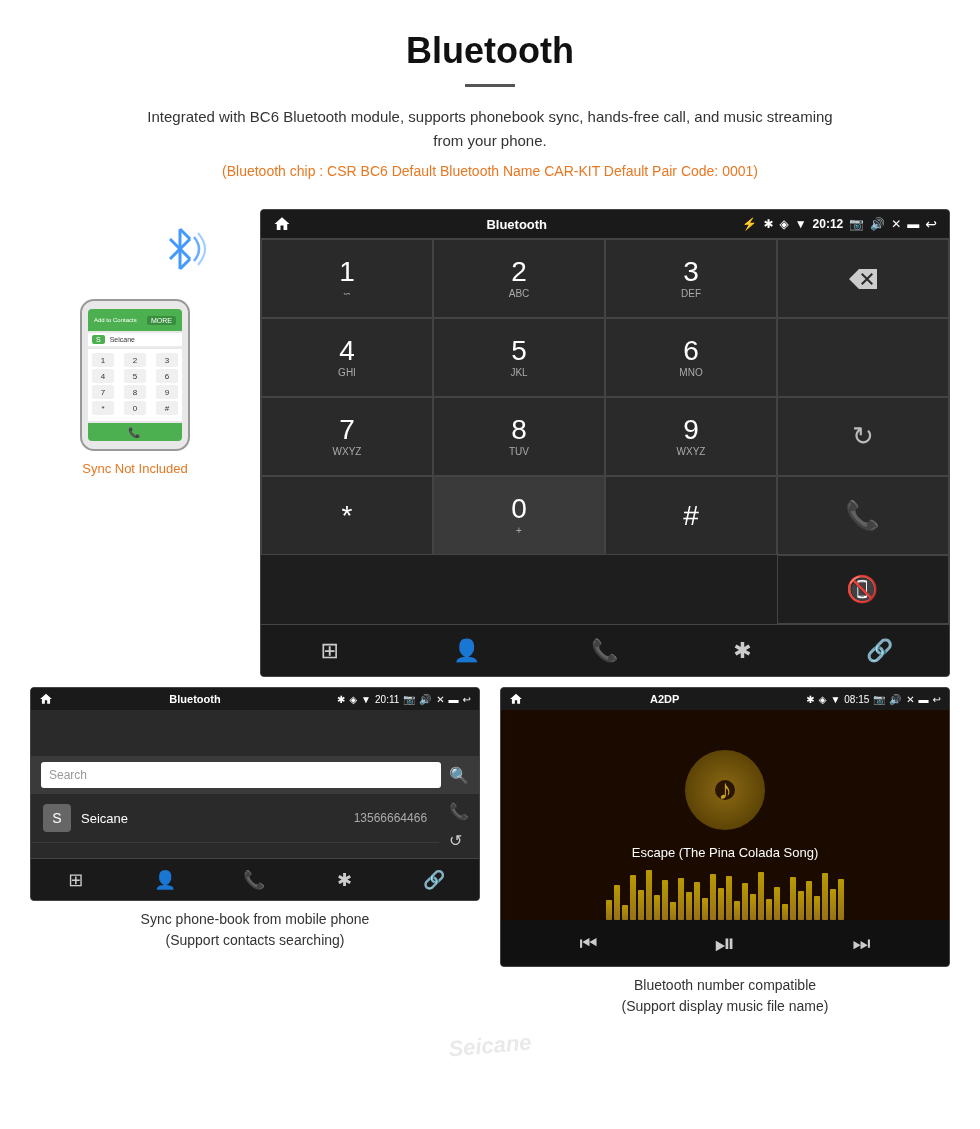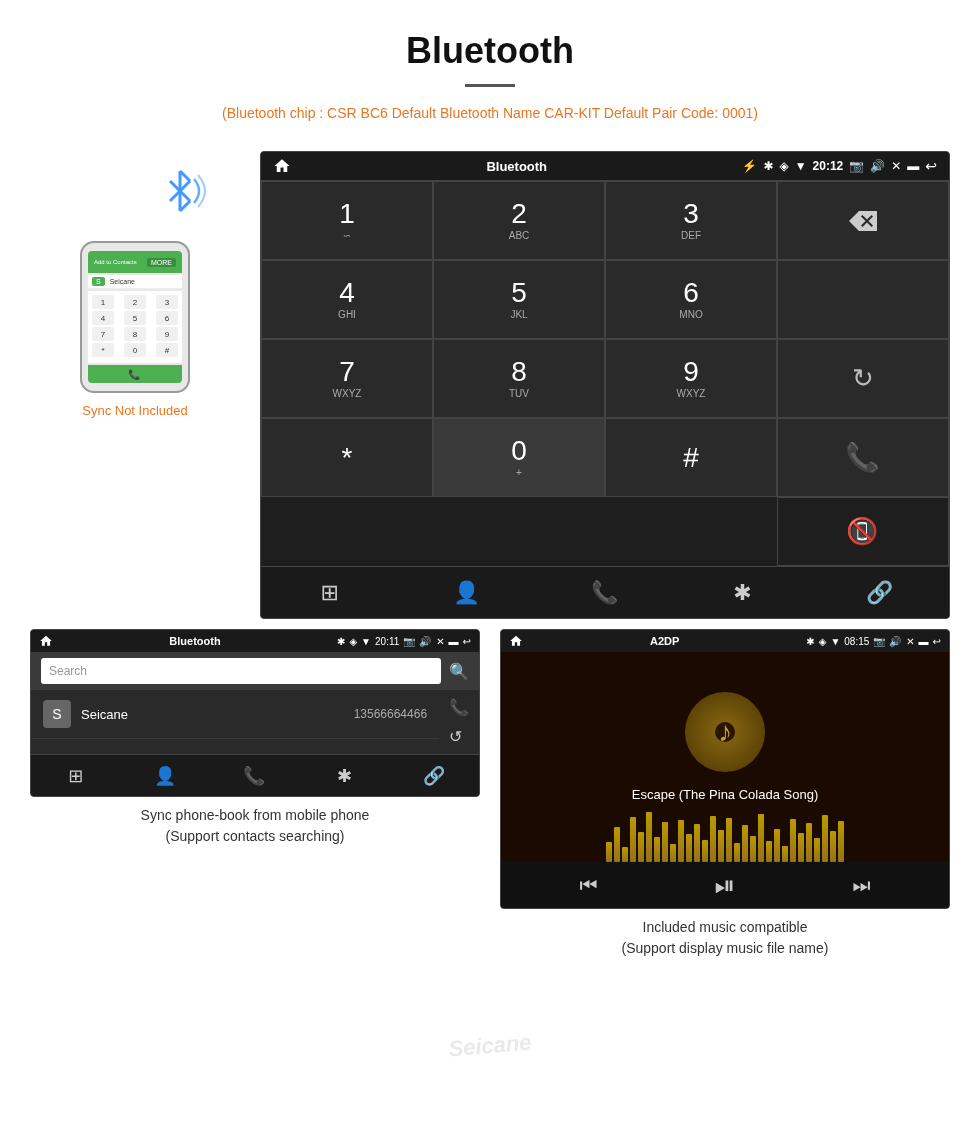--- a/index.html
+++ b/index.html
@@ -285,20 +285,21 @@
       line-height: 1.5;
     }
 
     
     .pb-search-bar {
       background: #3a3a3a;
       padding: 6px 10px;
       display: flex;
       align-items: center;
       gap: 8px;
+      margin-top: 46px;
     }
     .pb-search-input {
       flex: 1;
       background: #fff;
       border-radius: 3px;
       height: 26px;
       padding: 0 8px;
       font-size: 12px;
       color: #999;
       display: flex;
@@ -440,20 +441,21 @@
       transform: rotate(-5deg);
       z-index: 10;
     }
   </style>
 </head>
 <body>
 
 <div class="page-header">
   <h1>Bluetooth</h1>
   <div class="header-divider"></div>
+  <p class="header-desc">Integrated with BC6 Bluetooth module, supports phonebook sync, hands-free call, and music streaming from your phone.</p>
   <p class="header-specs">(Bluetooth chip : CSR BC6   Default Bluetooth Name CAR-KIT   Default Pair Code: 0001)</p>
 </div>
 
 <div class="main-section">
 
   <div class="phone-area">
 
     <div class="bt-signal">
       <svg viewBox="0 0 60 60" width="60" height="60">
 
@@ -746,18 +748,18 @@
           </div>
       </div>
 
       <div class="music-controls">
         <span class="music-ctrl">⏮</span>
         <span class="music-ctrl" style="font-size:26px;">⏯</span>
         <span class="music-ctrl">⏭</span>
       </div>
     </div>
     <div class="bottom-caption">
-      <span>Included music compatible</span><br>
+      <span>Bluetooth number compatible</span><br>
       <span>(Support display music file name)</span>
     </div>
   </div>
 
 </div>
 
 </body></html>

